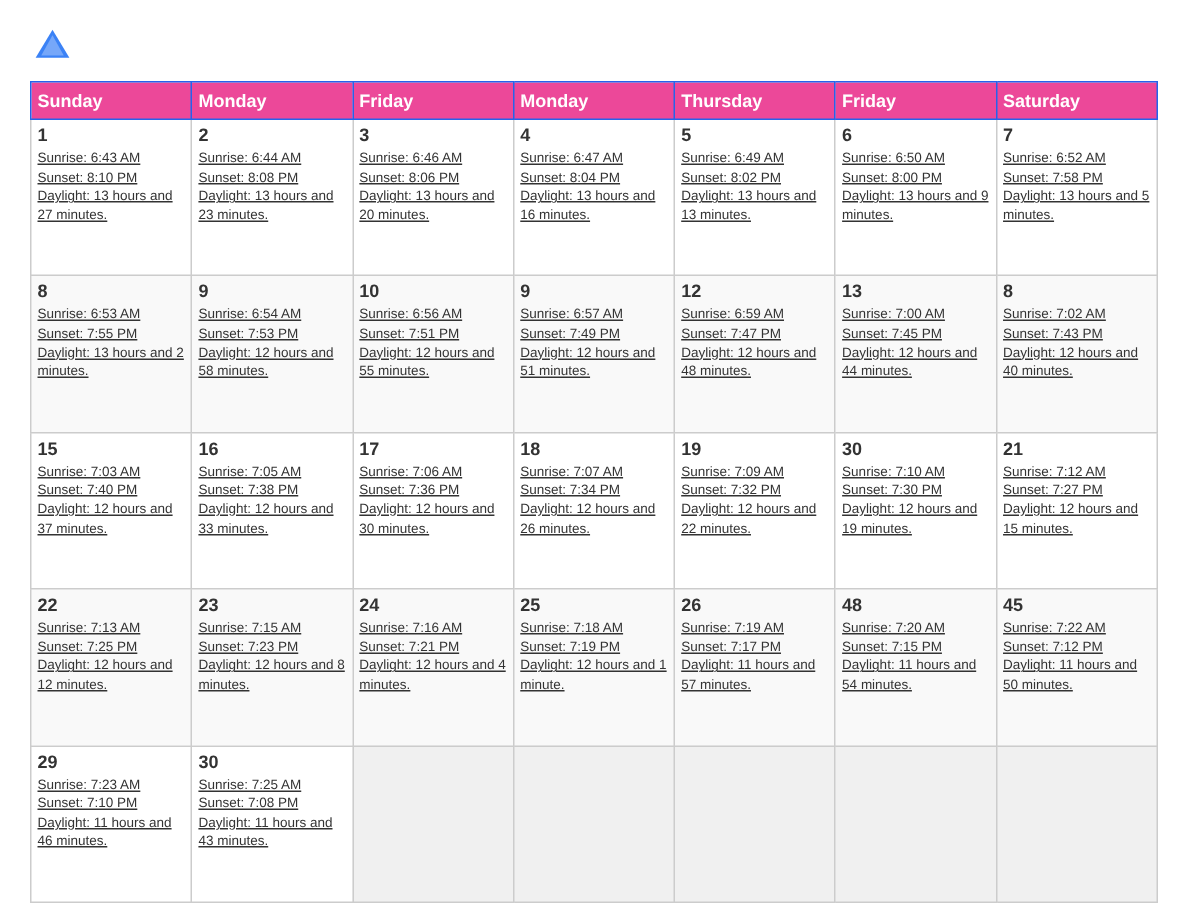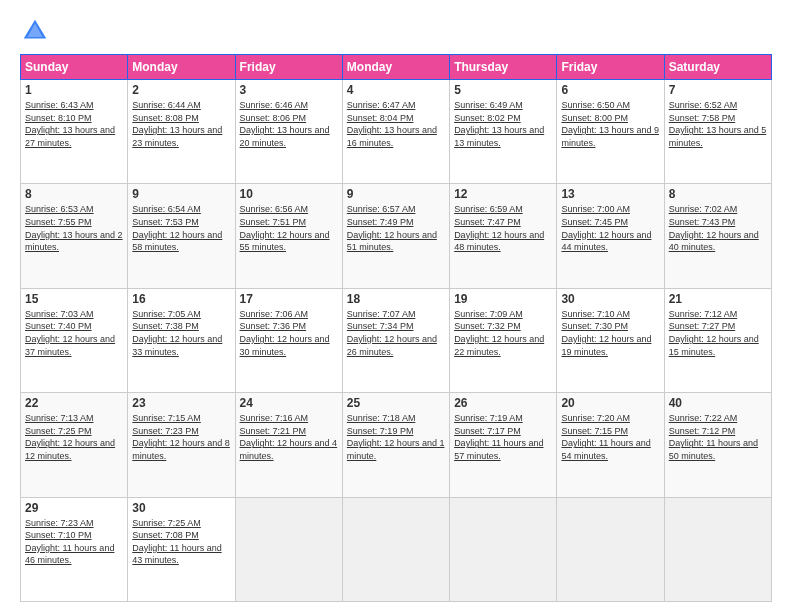--- a/index.html
+++ b/index.html
@@ -244,25 +244,25 @@
           </td>
           <td>
             <span class="day-num">25</span>
             <div class="day-info">Sunrise: 7:18 AM<br>Sunset: 7:19 PM<br>Daylight: 12 hours and 1 minute.</div>
           </td>
           <td>
             <span class="day-num">26</span>
             <div class="day-info">Sunrise: 7:19 AM<br>Sunset: 7:17 PM<br>Daylight: 11 hours and 57 minutes.</div>
           </td>
           <td>
-            <span class="day-num">20</span>
+            <span class="day-num">48</span>
             <div class="day-info">Sunrise: 7:20 AM<br>Sunset: 7:15 PM<br>Daylight: 11 hours and 54 minutes.</div>
           </td>
           <td>
-            <span class="day-num">40</span>
+            <span class="day-num">45</span>
             <div class="day-info">Sunrise: 7:22 AM<br>Sunset: 7:12 PM<br>Daylight: 11 hours and 50 minutes.</div>
           </td>
         </tr>
         <tr>
           <td>
             <span class="day-num">29</span>
             <div class="day-info">Sunrise: 7:23 AM<br>Sunset: 7:10 PM<br>Daylight: 11 hours and 46 minutes.</div>
           </td>
           <td>
             <span class="day-num">30</span>

